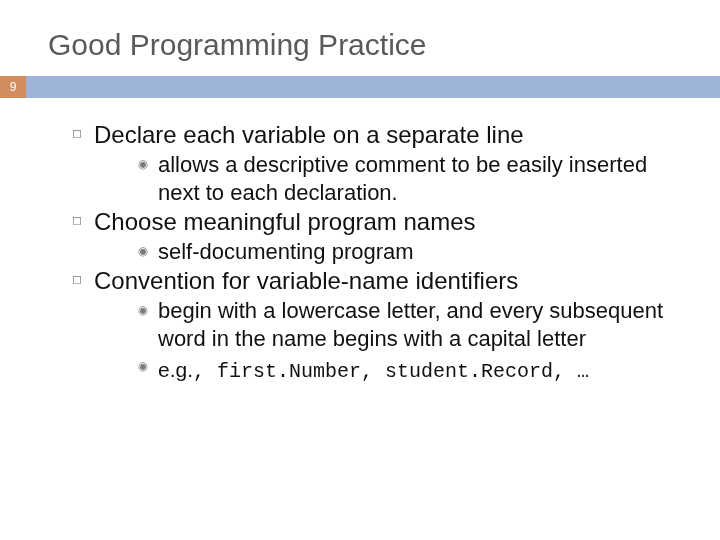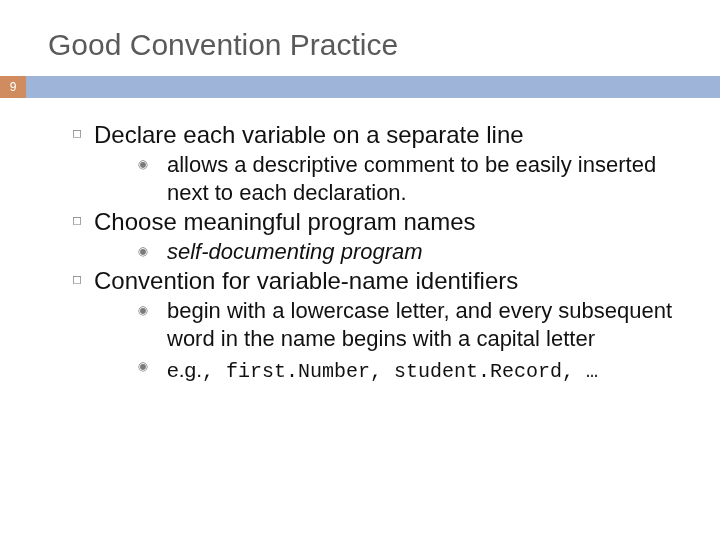--- a/index.html
+++ b/index.html
@@ -39,32 +39,32 @@
     display: inline-flex;
     align-items: center;
     justify-content: center;
     color: #7a7a7a;
   }
   .lvl1 { margin-left: 20px; }
   .lvl1 .mk { width: 34px; font-size: 12px; margin-top: 6px; }
   .lvl1 .tx { font-size: 24px; line-height: 1.28; }
   .lvl2 { margin-left: 88px; }
   .lvl2 .mk { width: 30px; font-size: 12px; margin-top: 6px; }
-  .lvl2 .tx { font-size: 22px; line-height: 1.28; margin-left: 9px; }
-  .italic { font-style: italic; }
+  .lvl2 .tx { font-size: 22px; line-height: 1.28; }
+  .italic { }
   .eg-row .tx { font-size: 21px; line-height: 1.6; }
   .mono { font-family: "Courier New", Courier, monospace; font-size: 20px; text-align: center; }
   .tx { flex: 1 1 auto; padding-right: 10px; }
 </style>
 </head>
 <body>
 
 <div class="slide">
 
-  <div class="title">Good Convention Practice</div>
+  <div class="title">Good Programming Practice</div>
 
   <div class="bar">
     <div class="page-badge">9</div>
   </div>
 
   <div class="content">
 
     <div class="row lvl1">
       <span class="mk">◻</span>
       <span class="tx">Declare each variable on a separate line</span>

